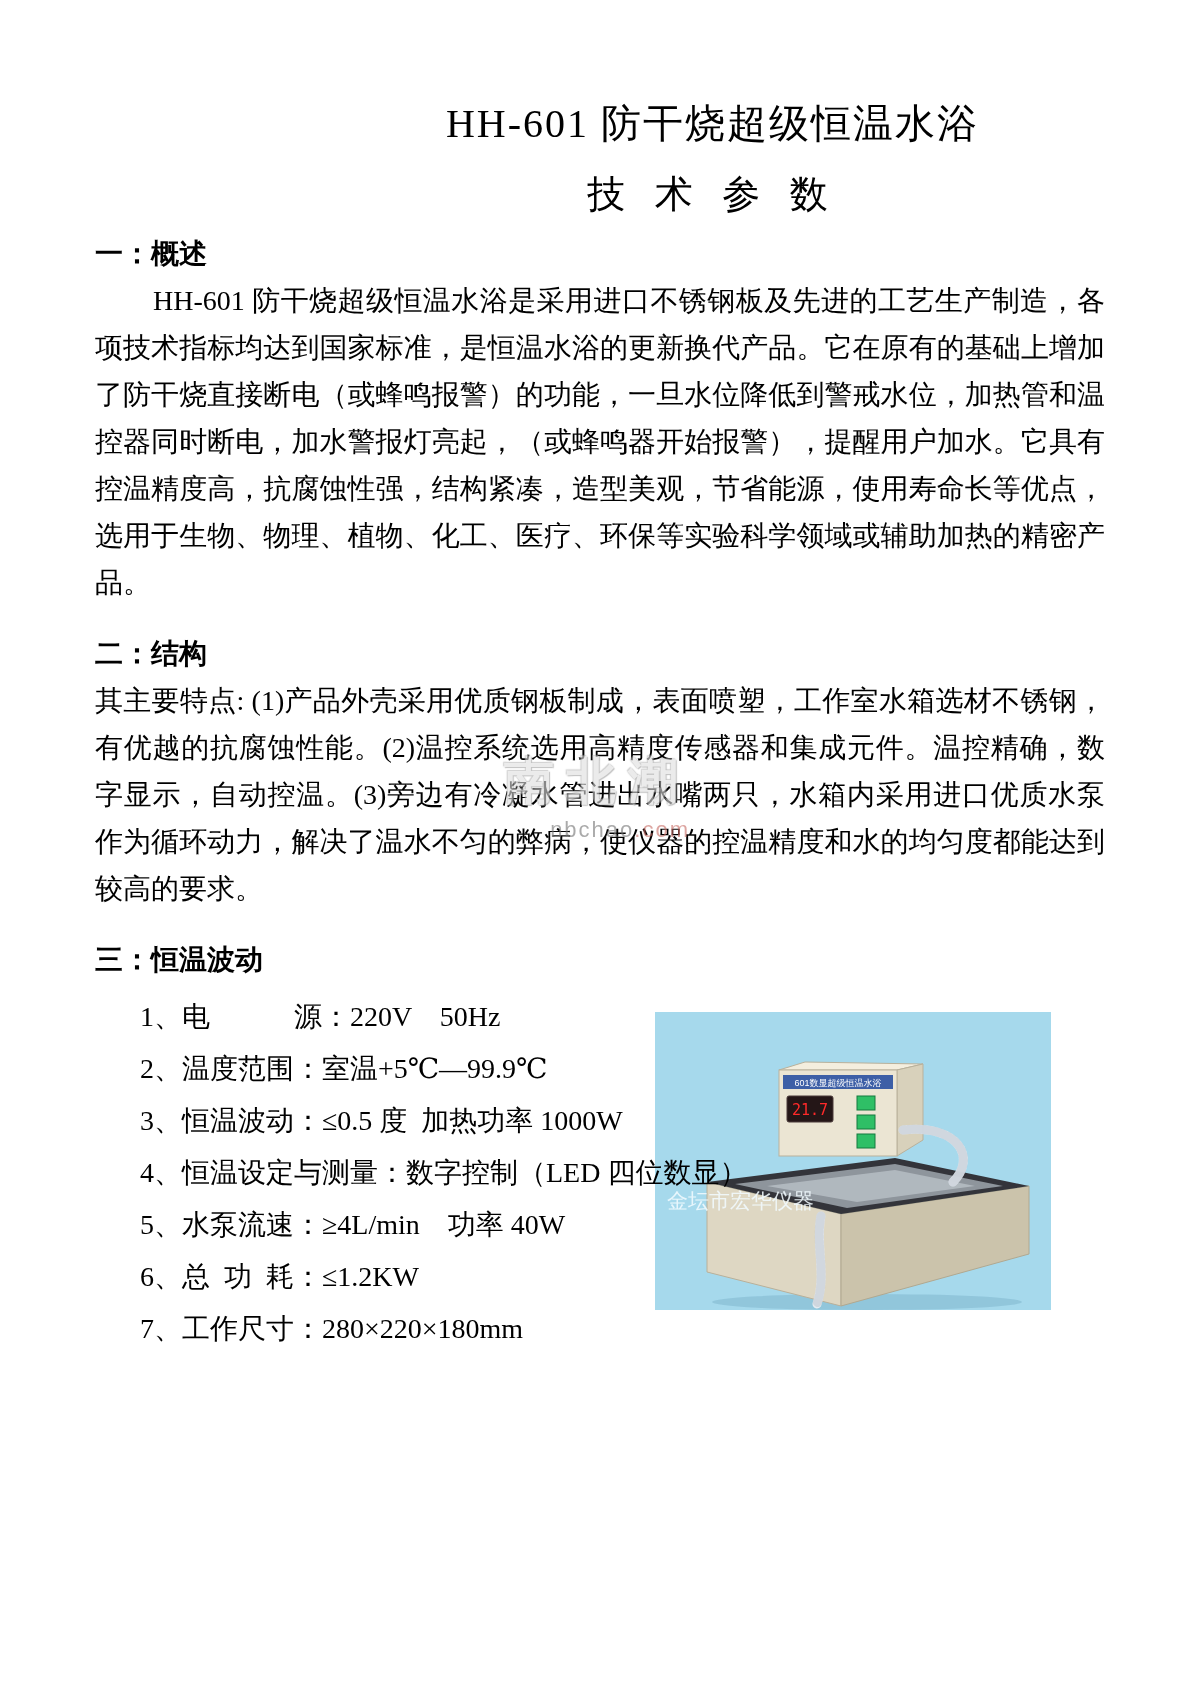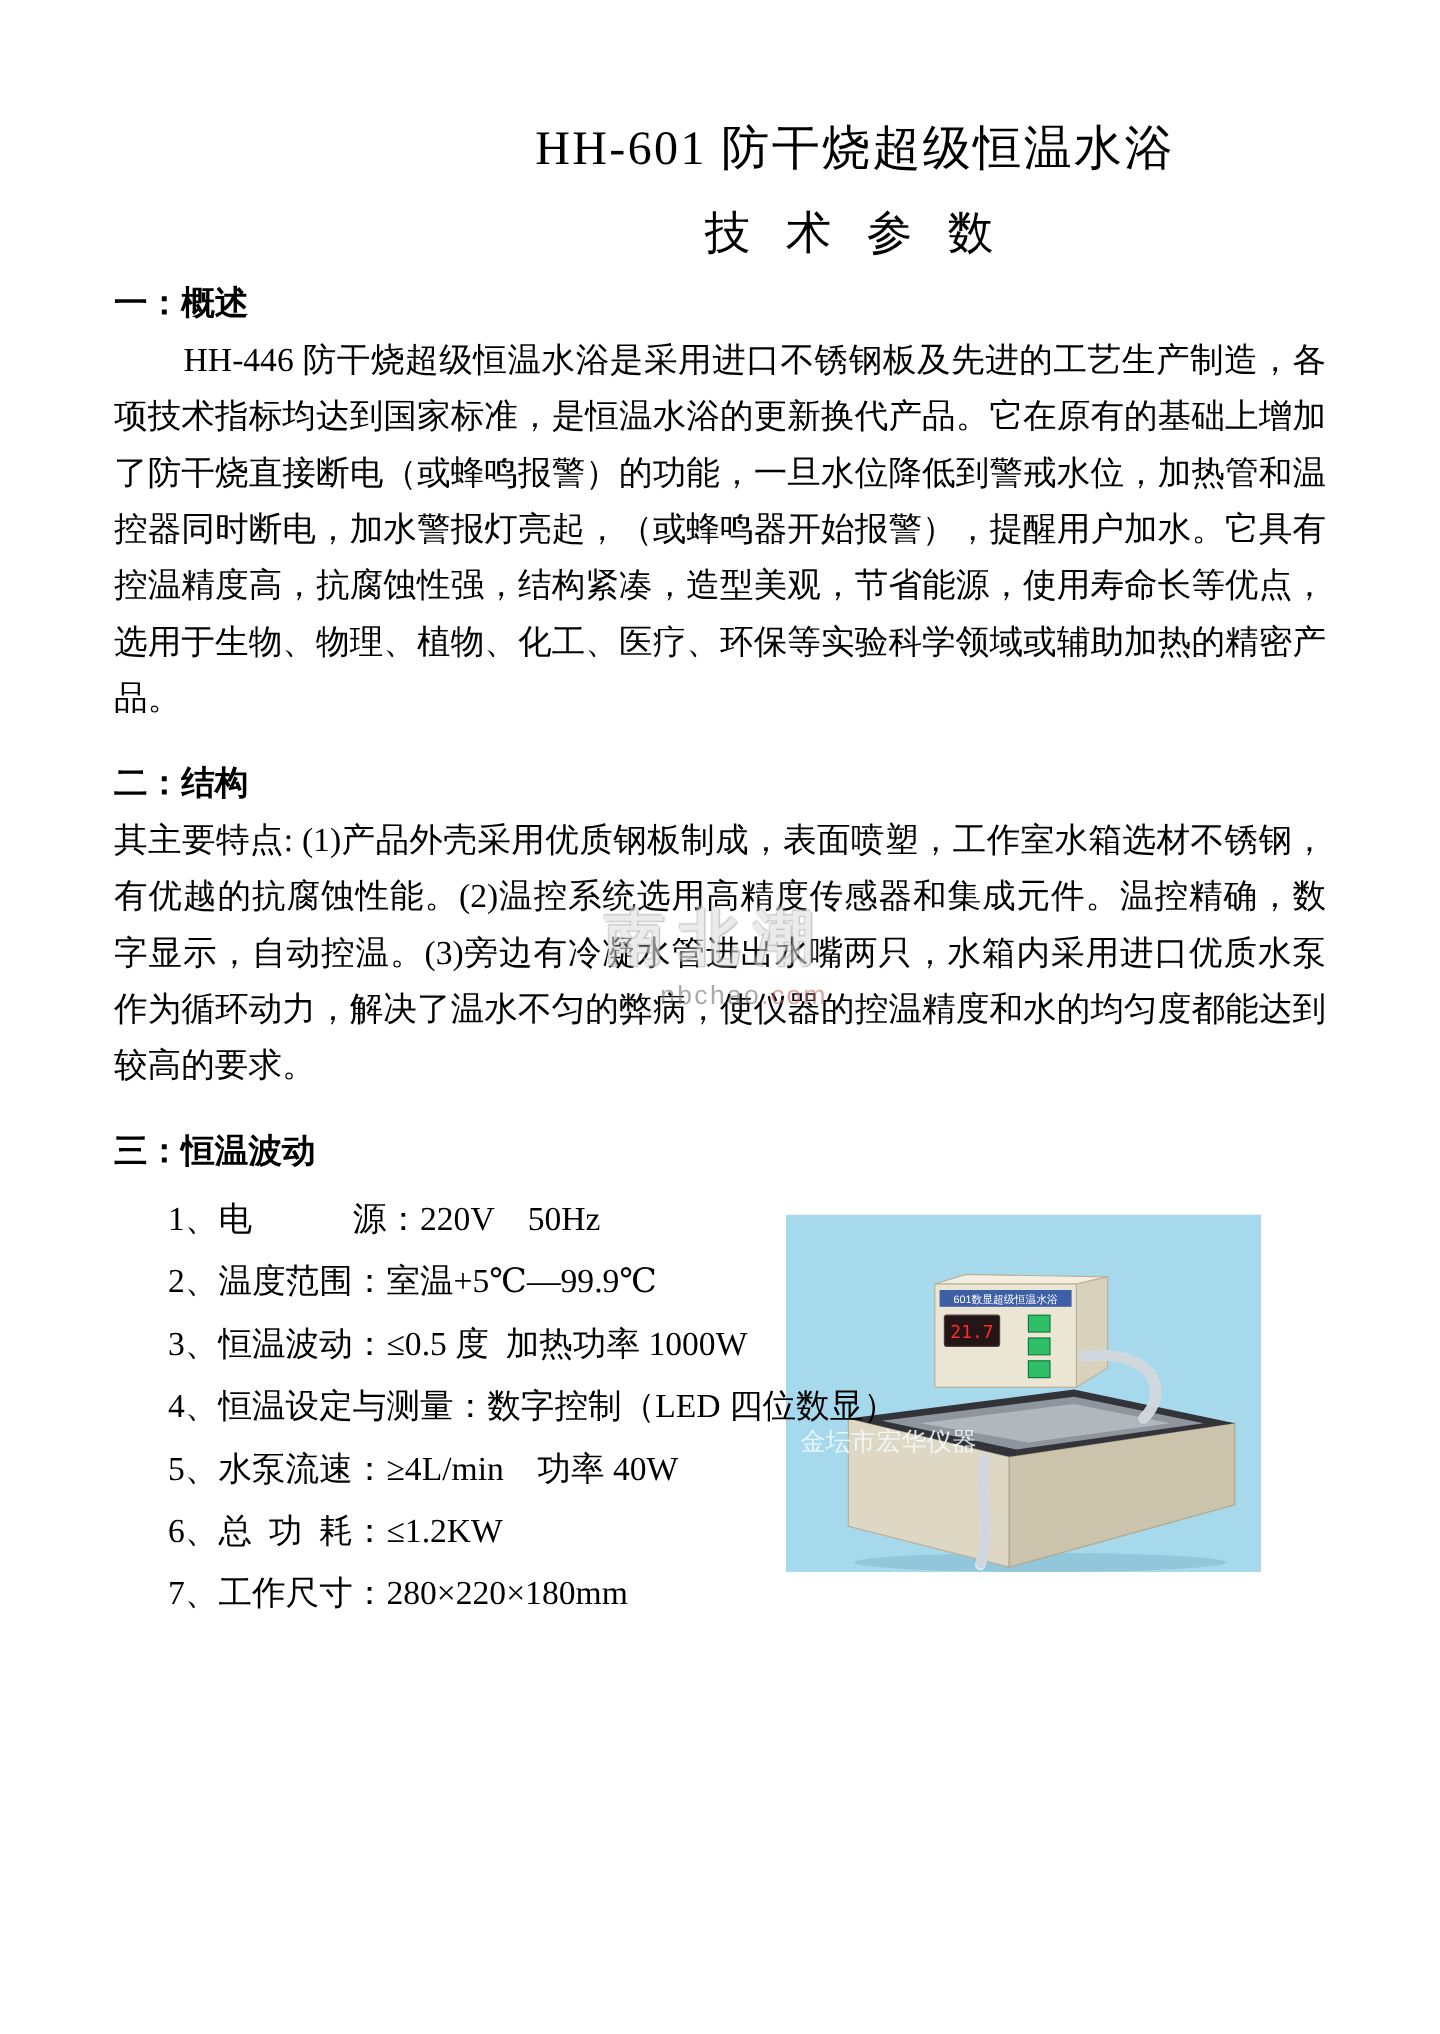--- a/index.html
+++ b/index.html
@@ -102,21 +102,21 @@
 <div class="page">
 
   <div class="title-block">
     <div class="doc-title">HH-601 防干烧超级恒温水浴</div>
     <div class="doc-subtitle">技 术 参 数</div>
   </div>
 
   <div class="content">
 
     <div class="sec-heading">一：概述</div>
-    <p class="para-indent">HH-446 防干烧超级恒温水浴是采用进口不锈钢板及先进的工艺生产制造，各项技术指标均达到国家标准，是恒温水浴的更新换代产品。它在原有的基础上增加了防干烧直接断电（或蜂鸣报警）的功能，一旦水位降低到警戒水位，加热管和温控器同时断电，加水警报灯亮起，（或蜂鸣器开始报警），提醒用户加水。它具有控温精度高，抗腐蚀性强，结构紧凑，造型美观，节省能源，使用寿命长等优点，选用于生物、物理、植物、化工、医疗、环保等实验科学领域或辅助加热的精密产品。</p>
+    <p class="para-indent">HH-601 防干烧超级恒温水浴是采用进口不锈钢板及先进的工艺生产制造，各项技术指标均达到国家标准，是恒温水浴的更新换代产品。它在原有的基础上增加了防干烧直接断电（或蜂鸣报警）的功能，一旦水位降低到警戒水位，加热管和温控器同时断电，加水警报灯亮起，（或蜂鸣器开始报警），提醒用户加水。它具有控温精度高，抗腐蚀性强，结构紧凑，造型美观，节省能源，使用寿命长等优点，选用于生物、物理、植物、化工、医疗、环保等实验科学领域或辅助加热的精密产品。</p>
 
     <div class="sec sec-heading">二：结构</div>
     <p>其主要特点: (1)产品外壳采用优质钢板制成，表面喷塑，工作室水箱选材不锈钢，有优越的抗腐蚀性能。(2)温控系统选用高精度传感器和集成元件。温控精确，数字显示，自动控温。(3)旁边有冷凝水管进出水嘴两只，水箱内采用进口优质水泵作为循环动力，解决了温水不匀的弊病，使仪器的控温精度和水的均匀度都能达到较高的要求。</p>
 
     <div class="sec sec-heading">三：恒温波动</div>
     <ul class="spec-list">
       <li>1、电　　　源：220V　50Hz</li>
       <li>2、温度范围：室温+5℃—99.9℃</li>
       <li>3、恒温波动：≤0.5 度  加热功率 1000W</li>
       <li>4、恒温设定与测量：数字控制（LED 四位数显）</li>

